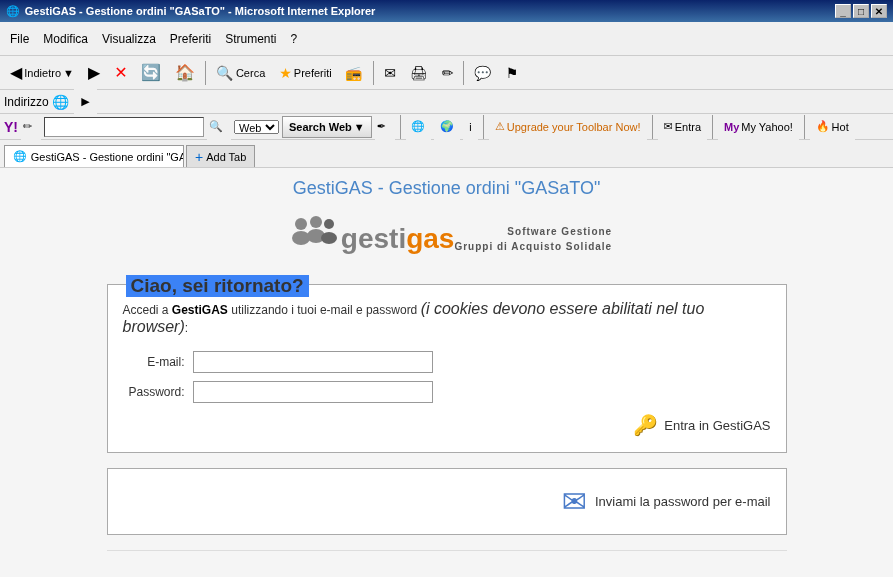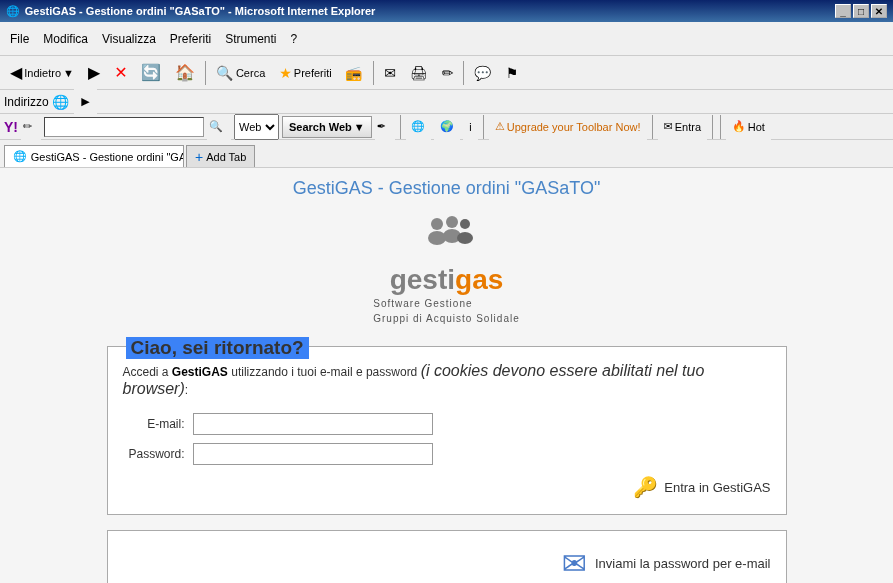--- a/index.html
+++ b/index.html
@@ -165,39 +165,39 @@
       color: #4a86c8;
       font-size: 18px;
       font-weight: normal;
       margin-bottom: 15px;
       text-align: center;
     }
 
     
     .logo-area {
       display: flex;
-      flex-direction: column;
       align-items: center;
       margin-bottom: 20px;
     }
 
     .logo-icon {
       width: 60px;
       height: 45px;
       margin-bottom: 5px;
     }
     .logo-ges { color: #808080; }
     .logo-tigas { color: #e87a00; }
 
     .logo-subtitle {
       font-size: 10px;
       color: #555;
-      text-align: left;
+      text-align: right;
       letter-spacing: 1px;
       line-height: 1.5;
+      font-weight: bold;
     }
 
     
     .form-section {
       width: 680px;
       border: 1px solid #aaa;
       background: white;
       margin-bottom: 15px;
       padding: 15px;
       position: relative;
@@ -355,21 +355,21 @@
   <span class="address-label">Indirizzo</span>
   <span style="font-size:14px;">🌐</span>
   <button class="toolbar-btn" style="padding:1px 6px;">▶</button>
 </div>
 
 <div class="yahoo-toolbar">
   <span class="yahoo-logo">Y!</span>
   <button class="toolbar-btn" style="width:20px;padding:1px;">✏</button>
   <input type="text" class="yahoo-search-input" style="">
   <button class="toolbar-btn" style="width:24px;padding:1px;">🔍</button>
-  <select style="height:26px; font-size:11px;">
+  <select style="height:14px; font-size:11px;">
     <option>Web</option>
   </select>
   <button class="search-web-btn">
     <span>Search Web</span>
     <span>▼</span>
   </button>
   <button class="toolbar-btn" style="width:20px;padding:1px;">✒</button>
   <div class="toolbar-separator"></div>
   <button class="toolbar-btn" style="font-size:11px;">🌐</button>
   <button class="toolbar-btn">🌍</button>
@@ -378,20 +378,24 @@
   <button class="toolbar-btn" style="color:#cc6600;">
     <span>⚠</span>
     <span>Upgrade your Toolbar Now!</span>
   </button>
   <div class="toolbar-separator"></div>
   <button class="toolbar-btn">
     <span>✉</span>
     <span>Entra</span>
   </button>
   <div class="toolbar-separator"></div>
+  <button class="toolbar-btn">
+    <span style="color:#7b0099; font-weight:bold; font-size:11px;">My</span>
+    <span>My Yahoo!</span>
+  </button>
   <div class="toolbar-separator"></div>
   <button class="toolbar-btn">
     <span>🔥</span>
     <span>Hot</span>
   </button>
 </div>
 
 <div class="tabs-bar">
   <div class="tab-item active">
     <span>🌐</span>

